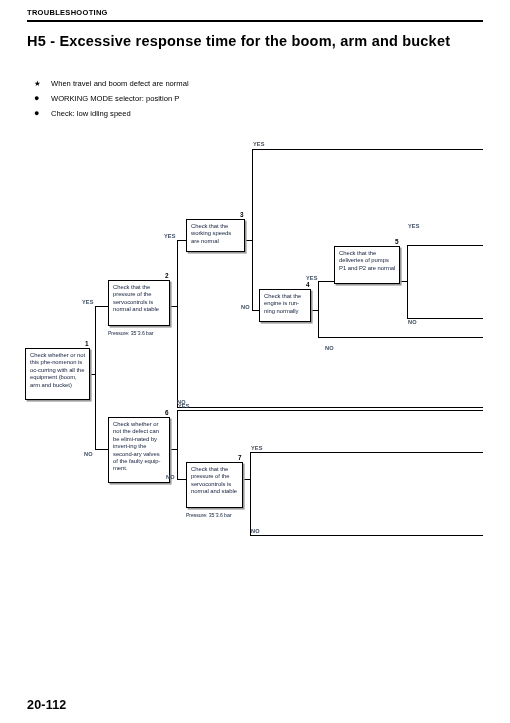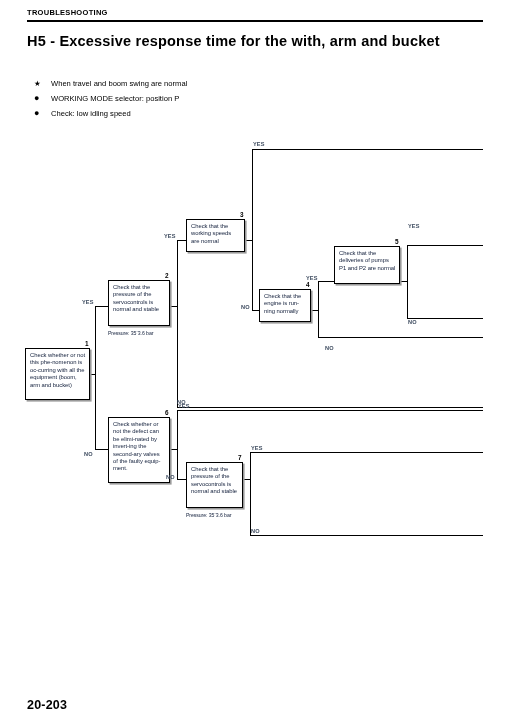--- a/index.html
+++ b/index.html
@@ -140,26 +140,26 @@
     font-weight: bold;
     letter-spacing: 0.2px;
   }
 </style>
 </head>
 <body>
 
 <div class="header-label">TROUBLESHOOTING</div>
 <div class="header-rule"></div>
 
-<div class="page-title">H5 -  Excessive response time for the with, arm and bucket</div>
+<div class="page-title">H5 -  Excessive response time for the boom, arm and bucket</div>
 
 <div class="conditions">
   <div class="cond-row">
     <span class="cond-mark">★</span>
-    <span class="cond-text">When travel and boom swing are normal</span>
+    <span class="cond-text">When travel and boom defect are normal</span>
   </div>
   <div class="cond-row">
     <span class="cond-mark dot">●</span>
     <span class="cond-text">WORKING MODE selector: position P</span>
   </div>
   <div class="cond-row">
     <span class="cond-mark dot">●</span>
     <span class="cond-text">Check: low idling speed</span>
   </div>
 </div>
@@ -269,13 +269,13 @@
   <div class="flabel" style="left:178px; top:403px;">YES</div>
   <div class="flabel" style="left:166px; top:474px;">NO</div>
 
   <div class="flabel" style="left:251px; top:445px;">YES</div>
   <div class="flabel" style="left:251px; top:528px;">NO</div>
 
   <div class="fnote" style="left:186px; top:511px;">Pressure: 35⁻3.6 bar</div>
 
 </div>
 
-<div class="footer">20-203</div>
+<div class="footer">20-112</div>
 
 </body></html>

